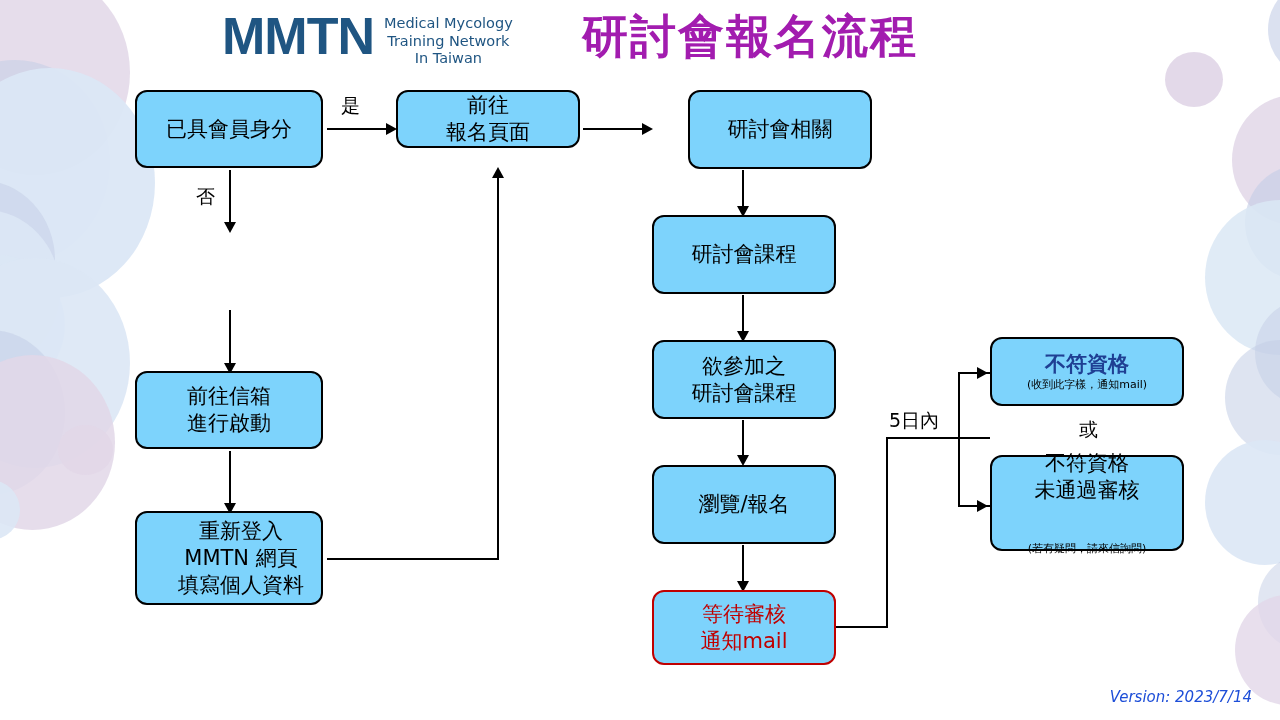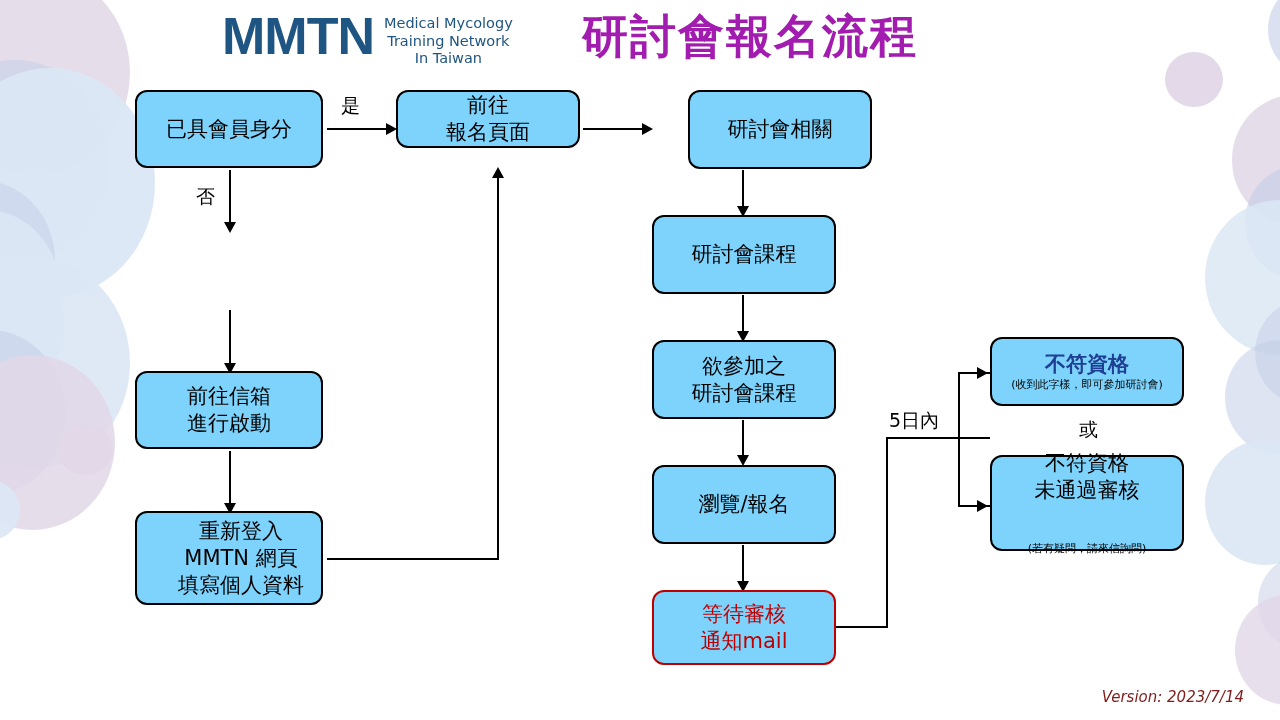--- a/index.html
+++ b/index.html
@@ -130,24 +130,24 @@
   }
   #or-label {
     position: absolute;
     font-size: 19px;
     color: #000000;
     z-index: 4;
   }
   
   #version-text {
     position: absolute;
-    right: 36px; bottom: 14px;
+    right: 28px; bottom: 14px;
     font-style: italic;
     font-size: 15px;
-    color: #7f1d1d;
+    color: #1d4ed8;
     z-index: 5;
   }
 </style>
 </head>
 <body>
 
 <div id="stage">
 
   <div id="bg-decor">
     <div class="blob" style="left:-60px;  top:-30px;  width:190px; height:205px; background:#e2d7e8; opacity:.85;"></div>
@@ -246,21 +246,21 @@
   <div class="node" style="left:652px; top:340px; width:184px; height:79px;">欲參加之
 研討會課程</div>
 
   <div class="node" style="left:652px; top:465px; width:184px; height:79px;">瀏覽/報名</div>
 
   <div class="node red" style="left:652px; top:590px; width:184px; height:75px;">等待審核
 通知mail</div>
 
   <div class="node" style="left:990px; top:337px; width:194px; height:69px;">
     <div class="big">不符資格</div>
-    <div class="small">(收到此字樣，即可參加研討會)</div>
+    <div class="small">(收到此字樣，通知mail)</div>
   </div>
 
   <div id="or-label" style="left:1079px; top:417px;">或</div>
 
   <div class="node" style="left:990px; top:455px; width:194px; height:96px;gap:37px;">
     <div class="line2" style="white-space:pre-line;">不符資格
 未通過審核</div>
     <div class="small">(若有疑問，請來信詢問)</div>
   </div>
 

